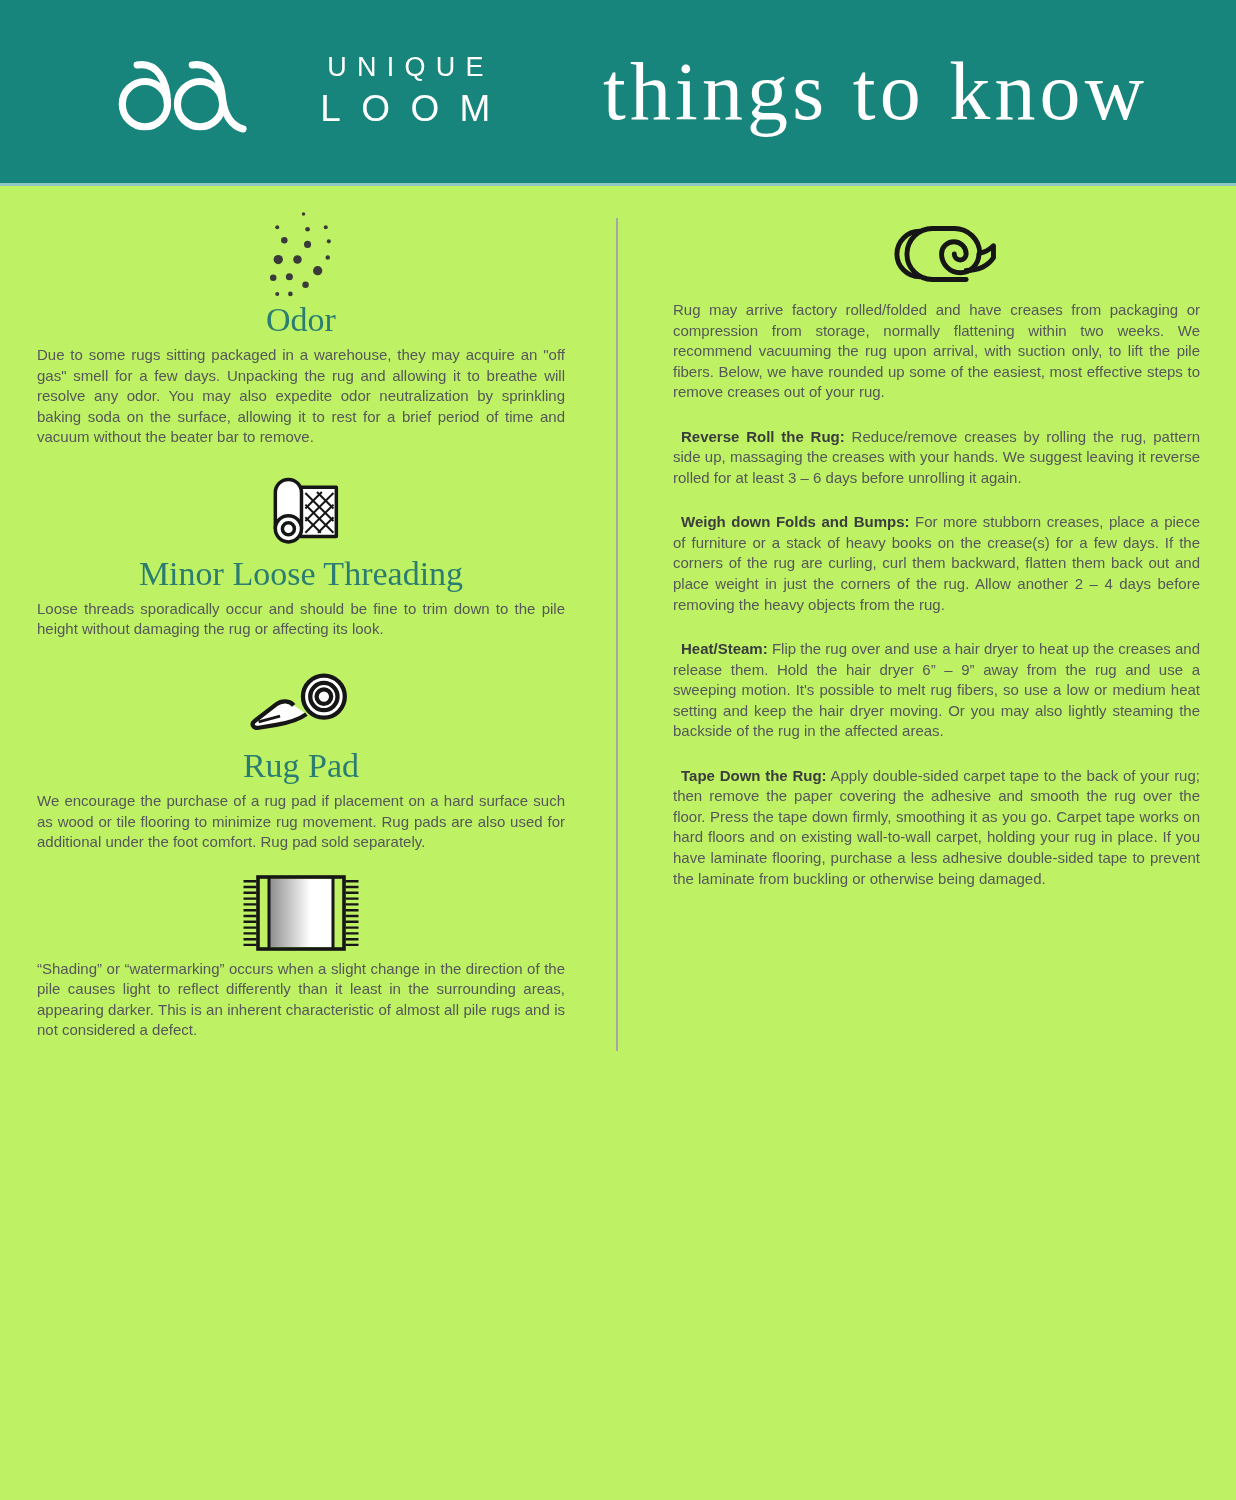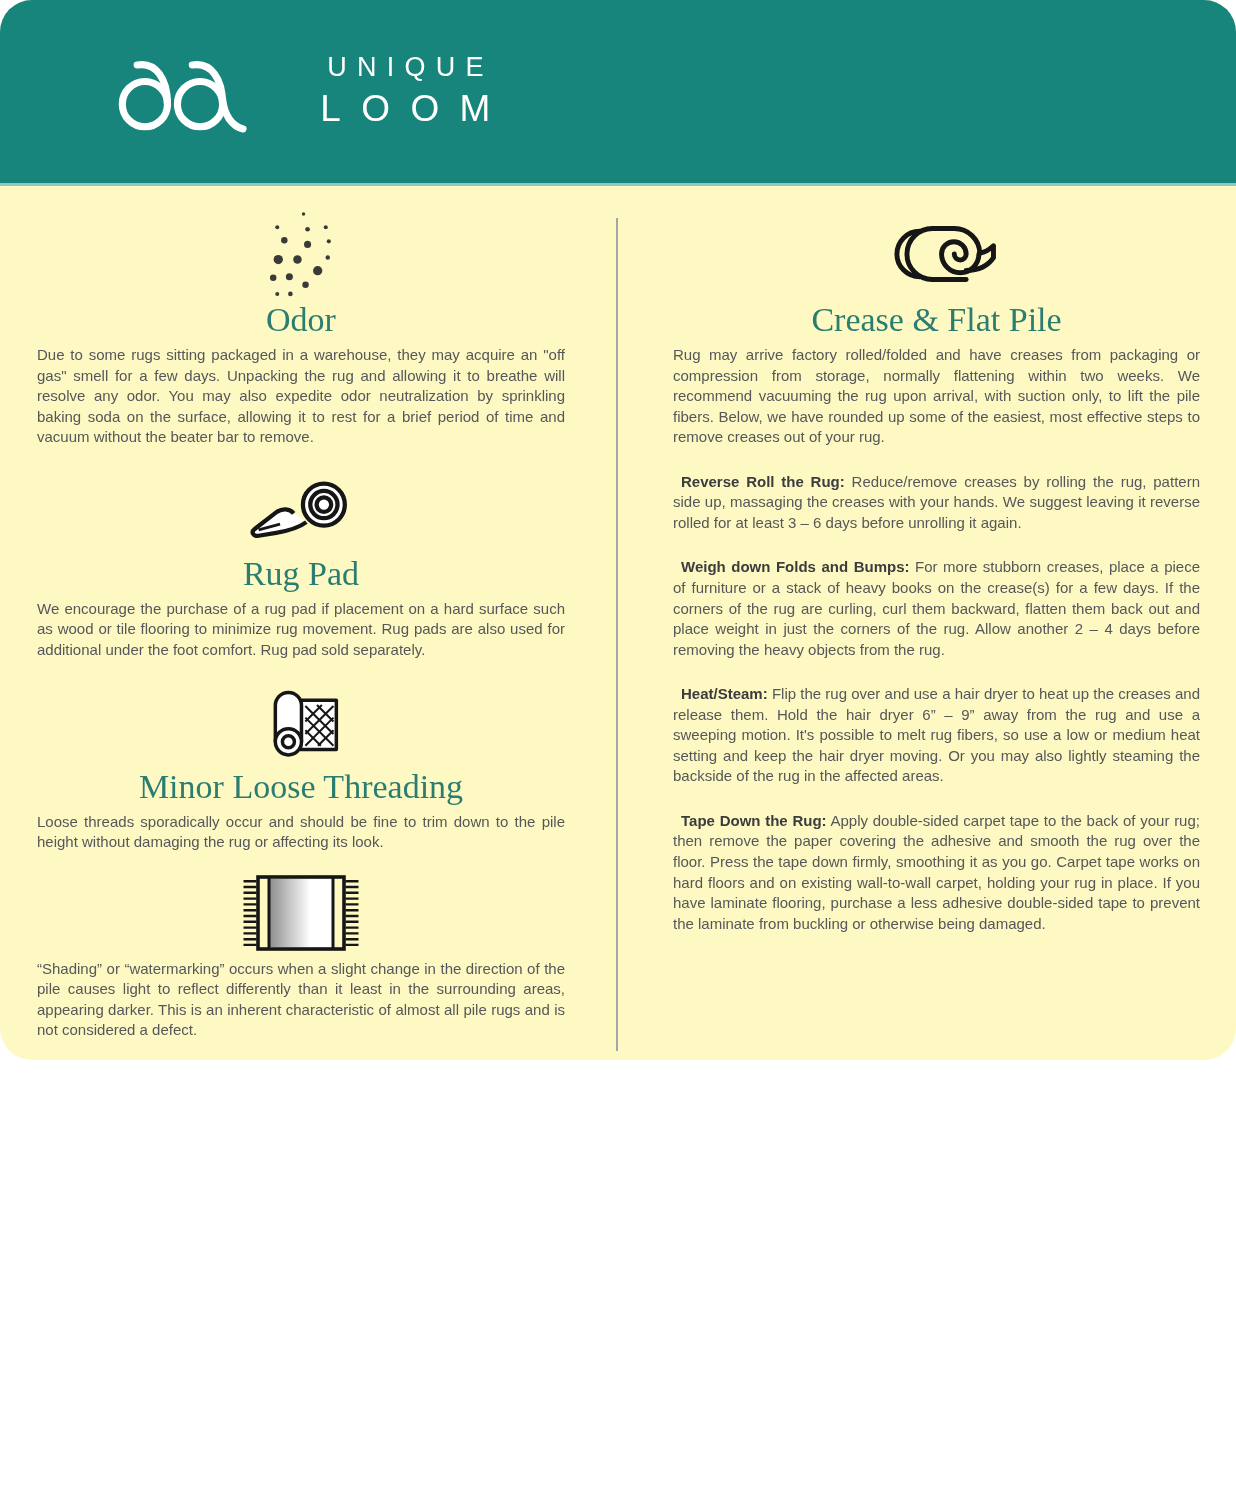--- a/index.html
+++ b/index.html
@@ -1,18 +1,18 @@
 <!DOCTYPE html>
 <html><head>
 <meta charset="utf-8">
 <style>
   html,body{margin:0;padding:0;background:#ffffff;}
   .page{
-    width:1236px;height:1060px;overflow:hidden;background:#fef9c3;
-    font-family:"Liberation Sans",sans-serif;position:relative;box-sizing:border-box;border-radius:32px;
+    width:1236px;height:1500px;overflow:hidden;background:#bef264;
+    font-family:"Liberation Sans",sans-serif;position:relative;box-sizing:border-box;
   }
   
   .masthead{
     height:186px;background:#17857B;border-bottom:3px solid #8FC8C2;
     display:flex;align-items:center;box-sizing:border-box;
     padding:0 78px 0 104px;
   }
   .brand{display:flex;align-items:center;gap:26px;}
   .brand svg{display:block;}
   .brand-text{color:#fff;display:flex;flex-direction:column;line-height:1.3;text-align:center;}
@@ -60,20 +60,21 @@
             <path d="M105.5 50 C105.5 27 95 11.5 78 14.5"></path>
             <path d="M105.5 46 C107 60 114 70 124 72.5"></path>
           </g>
         </svg>
       </span>
       <div class="brand-text">
         <span class="brand-line1">UNIQUE</span>
         <span class="brand-line2">LOOM</span>
       </div>
     </div>
+    <h1 class="title">things to know</h1>
   </header>
 
   <main class="content">
 
     <section class="col-left">
 
       <div class="block">
         <div class="icon-wrap">
           <svg width="96" height="96" viewBox="0 0 95 95" fill="#3A3A3A">
             <circle cx="50" cy="8" r="1.7"></circle>
@@ -93,36 +94,20 @@
               <circle cx="24" cy="87" r="2"></circle>
             <circle cx="37" cy="87" r="2.3"></circle>
           </svg>
         </div>
         <h2 class="heading">Odor</h2>
         <p class="body-text">Due to some rugs sitting packaged in a warehouse, they may acquire an "off gas" smell for a few days. Unpacking the rug and allowing it to breathe will resolve any odor. You may also expedite odor neutralization by sprinkling baking soda on the surface, allowing it to rest for a brief period of time and vacuum without the beater bar to remove.</p>
       </div>
 
       <div class="block">
         <div class="icon-wrap">
-          <svg width="112" height="74" viewBox="0 0 115 75" fill="none">
-            <g class="ink" stroke-width="4.4" fill="#FFFFFF" stroke-linejoin="round">
-              <path d="M63 52 C55 58 44 61 32 63 L14 66 C8 67 6 62 10 59 L32 42 C38 37.5 46 38 50 43"></path>
-              <path d="M14 60 L36 54" stroke-width="2.8" fill="none"></path>
-              <circle cx="81" cy="34" r="21.5"></circle>
-              <circle cx="81" cy="34" r="14" fill="none"></circle>
-              <circle cx="81" cy="34" r="7.5" fill="none"></circle>
-            </g>
-          </svg>
-        </div>
-        <h2 class="heading">Rug Pad</h2>
-        <p class="body-text">We encourage the purchase of a rug pad if placement on a hard surface such as wood or tile flooring to minimize rug movement. Rug pads are also used for additional under the foot comfort. Rug pad sold separately.</p>
-      </div>
-
-      <div class="block">
-        <div class="icon-wrap">
           <svg width="92" height="84" viewBox="0 0 95 85" fill="none">
             <g class="ink" stroke-width="3.6" fill="#FFFFFF" stroke-linejoin="round">
               <rect x="47" y="21" width="37" height="51"></rect>
               <g stroke-width="2.1" fill="none">
                 <path d="M52 43 L69 26"></path>
                   <path d="M52 56 L81 27"></path>
                   <path d="M52 68 L81 39"></path>
                   <path d="M65 68 L81 52"></path>
                 <path d="M64 26 L81 43"></path>
                   <path d="M52 27 L81 56"></path>
@@ -130,20 +115,36 @@
                   <path d="M52 52 L68 68"></path>
               </g>
               <path d="M21 64 V26.5 a13.5 13.5 0 0 1 27 0 V64" fill="#FFFFFF"></path>
               <circle cx="34.5" cy="64" r="13.5" fill="#FFFFFF"></circle>
               <circle cx="34.5" cy="64" r="6.2" fill="#FFFFFF"></circle>
             </g>
           </svg>
         </div>
         <h2 class="heading">Minor Loose Threading</h2>
         <p class="body-text">Loose threads sporadically occur and should be fine to trim down to the pile height without damaging the rug or affecting its look.</p>
+      </div>
+
+      <div class="block">
+        <div class="icon-wrap">
+          <svg width="112" height="74" viewBox="0 0 115 75" fill="none">
+            <g class="ink" stroke-width="4.4" fill="#FFFFFF" stroke-linejoin="round">
+              <path d="M63 52 C55 58 44 61 32 63 L14 66 C8 67 6 62 10 59 L32 42 C38 37.5 46 38 50 43"></path>
+              <path d="M14 60 L36 54" stroke-width="2.8" fill="none"></path>
+              <circle cx="81" cy="34" r="21.5"></circle>
+              <circle cx="81" cy="34" r="14" fill="none"></circle>
+              <circle cx="81" cy="34" r="7.5" fill="none"></circle>
+            </g>
+          </svg>
+        </div>
+        <h2 class="heading">Rug Pad</h2>
+        <p class="body-text">We encourage the purchase of a rug pad if placement on a hard surface such as wood or tile flooring to minimize rug movement. Rug pads are also used for additional under the foot comfort. Rug pad sold separately.</p>
       </div>
 
       <div class="block">
         <div class="icon-wrap">
           <svg width="124" height="80" viewBox="0 0 124 80" fill="none">
             <defs>
               <linearGradient id="shadeGrad" x1="0" y1="0" x2="1" y2="0">
                 <stop offset="0" stop-color="#8F8F8F"></stop>
                 <stop offset="0.65" stop-color="#FFFFFF"></stop>
               </linearGradient>
@@ -172,21 +173,20 @@
             <g class="ink" stroke-width="5.4" stroke-linecap="round" stroke-linejoin="round">
               <path d="M46 20 a25 25 0 0 0 0 50"></path>
               <path d="M60 17 a28 28 0 0 0 0 56"></path>
               <path d="M60 17 H84"></path>
               <path d="M60 73 h37"></path>
               <path d="M84 17 a28 28 0 0 1 28 27 c6 -1 11 -4 15 -8 v13 c-6 9 -16 14 -30 14"></path>
               <path d="M84 45 a6.5 6.5 0 0 0 13 0 a13.5 13.5 0 0 0 -27 0 a20.5 20.5 0 0 0 41 0"></path>
             </g>
           </svg>
         </div>
-        <h2 class="heading">Crease &amp; Flat Pile</h2>
         <p class="body-text">Rug may arrive factory rolled/folded and have creases from packaging or compression from storage, normally flattening within two weeks. We recommend vacuuming the rug upon arrival, with suction only, to lift the pile fibers. Below, we have rounded up some of the easiest, most effective steps to remove creases out of your rug.</p>
 
         <p class="body-text tip"><strong class="lead">Reverse Roll the Rug:</strong> <span>Reduce/remove creases by rolling the rug, pattern side up, massaging the creases with your hands. We suggest leaving it reverse rolled for at least 3 – 6 days before unrolling it again.</span></p>
 
         <p class="body-text tip"><strong class="lead">Weigh down Folds and Bumps:</strong> <span>For more stubborn creases, place a piece of furniture or a stack of heavy books on the crease(s) for a few days. If the corners of the rug are curling, curl them backward, flatten them back out and place weight in just the corners of the rug. Allow another 2 – 4 days before removing the heavy objects from the rug.</span></p>
 
         <p class="body-text tip"><strong class="lead">Heat/Steam:</strong> <span>Flip the rug over and use a hair dryer to heat up the creases and release them. Hold the hair dryer 6” – 9” away from the rug and use a sweeping motion. It's possible to melt rug fibers, so use a low or medium heat setting and keep the hair dryer moving. Or you may also lightly steaming the backside of the rug in the affected areas.</span></p>
 
         <p class="body-text tip"><strong class="lead">Tape Down the Rug:</strong> <span>Apply double-sided carpet tape to the back of your rug; then remove the paper covering the adhesive and smooth the rug over the floor. Press the tape down firmly, smoothing it as you go. Carpet tape works on hard floors and on existing wall-to-wall carpet, holding your rug in place. If you have laminate flooring, purchase a less adhesive double-sided tape to prevent the laminate from buckling or otherwise being damaged.</span></p>
       </div>

